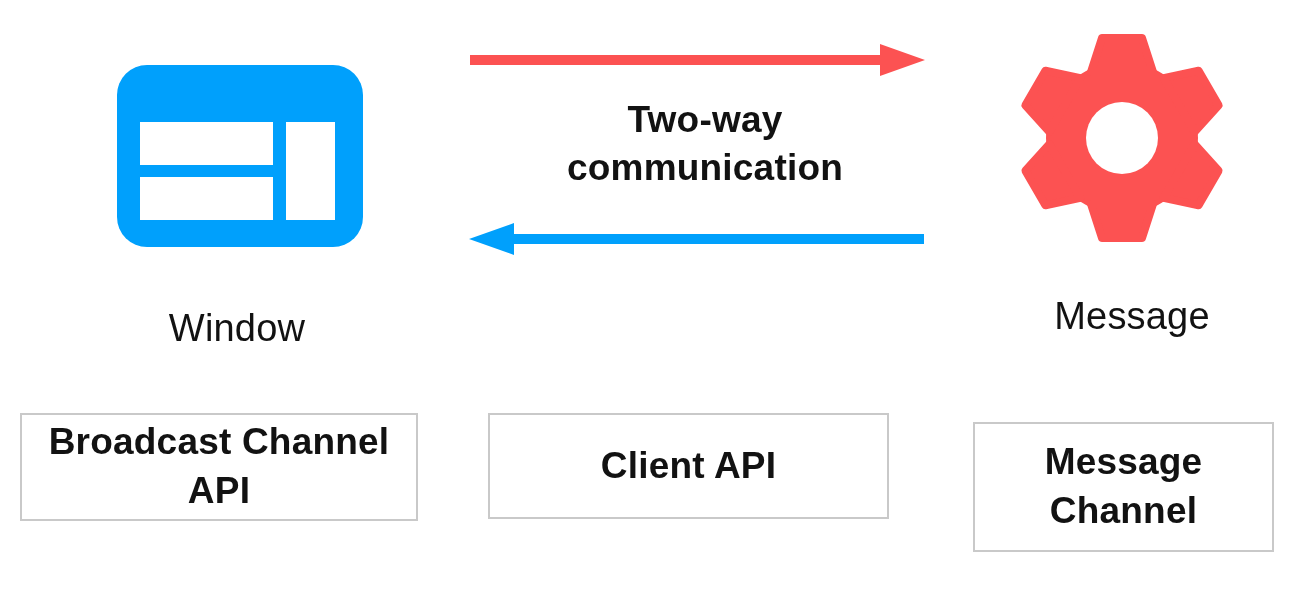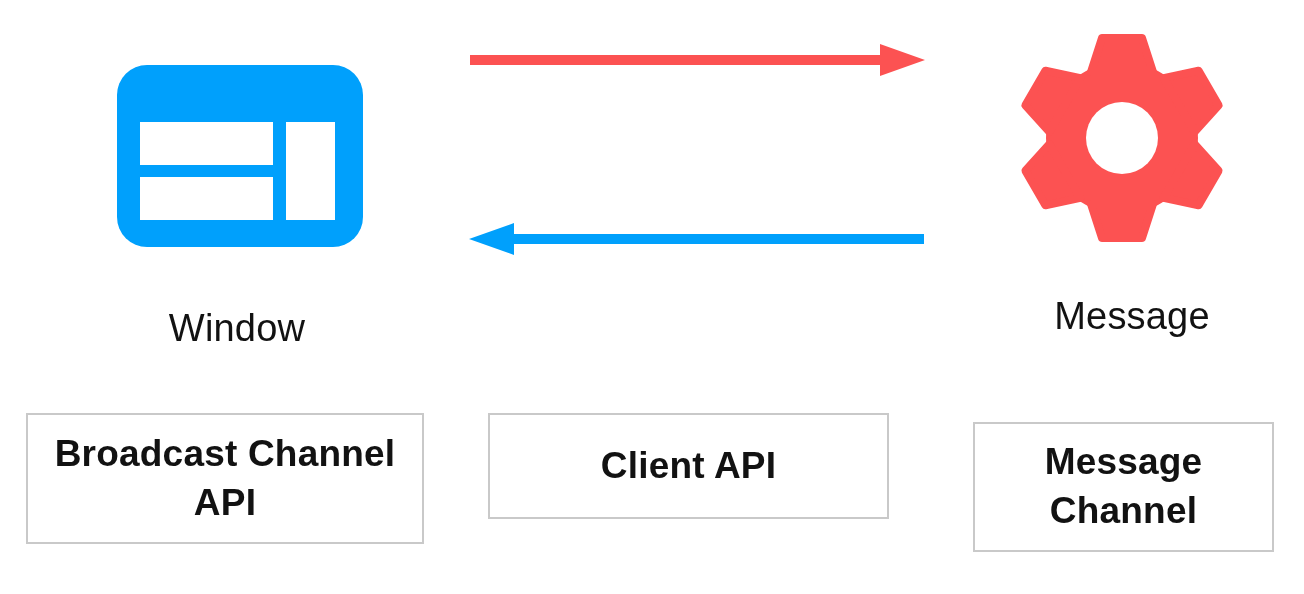--- a/index.html
+++ b/index.html
@@ -45,21 +45,21 @@
     display: flex;
     align-items: center;
     justify-content: center;
     text-align: center;
     font-size: 37px;
     font-weight: 700;
     line-height: 1.32;
     letter-spacing: 0.2px;
   }
 
-  #channel-box-1 { left: 26px;  top: 413px; width: 398px; height: 131px; }
+  #channel-box-1 { left: 20px;  top: 413px; width: 398px; height: 108px; }
   #channel-box-2 { left: 488px; top: 413px; width: 401px; height: 106px; }
   #channel-box-3 { left: 973px; top: 422px; width: 301px; height: 130px; padding: 0 8px; }
 
   svg { display: block; }
 </style>
 </head>
 <body>
 
 <div class="stage">
 
@@ -90,20 +90,21 @@
   <div class="abs node-label" style="left:982px; top:293px; width:300px;">Message</div>
 
   <svg class="abs" style="left:470px; top:43px;" width="456" height="34" viewBox="0 0 456 34">
     <path d="M 0 12 L 410 12 L 410 1 L 455 17 L 410 33 L 410 22 L 0 22 Z" fill="#FC5252"></path>
   </svg>
 
   <svg class="abs" style="left:468px; top:222px;" width="456" height="34" viewBox="0 0 456 34">
     <path d="M 456 12 L 46 12 L 46 1 L 1 17 L 46 33 L 46 22 L 456 22 Z" fill="#00A0FC"></path>
   </svg>
 
+  <div class="abs two-way-label" style="left:510px; top:96px; width:390px;">Two-way communication</div>
 
   <div class="abs channel-box" id="channel-box-1">
     <span>Broadcast Channel API</span>
   </div>
 
   <div class="abs channel-box" id="channel-box-2">
     <span>Client API</span>
   </div>
 
   <div class="abs channel-box" id="channel-box-3">

